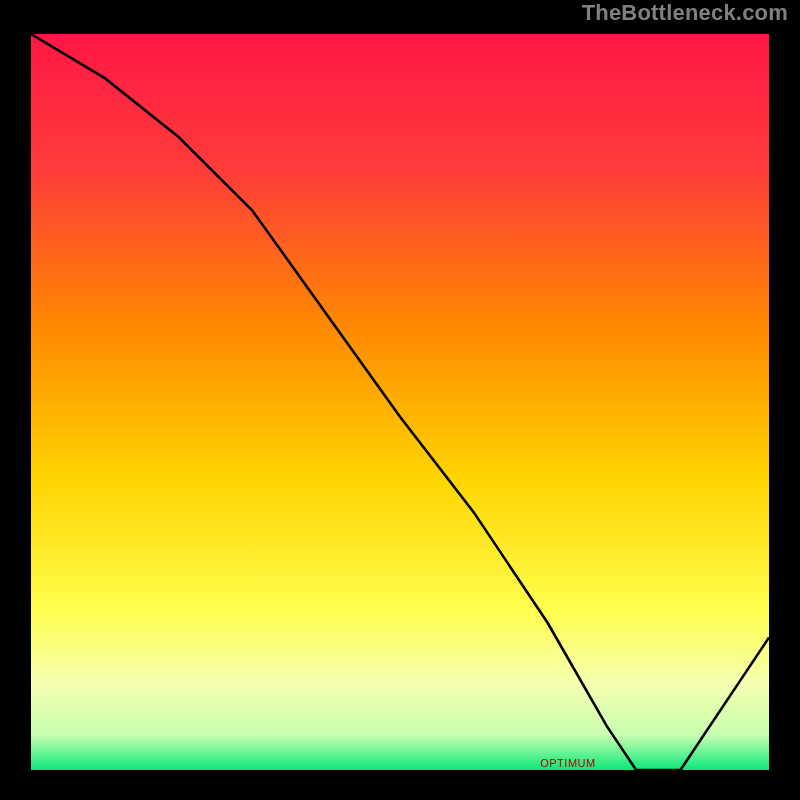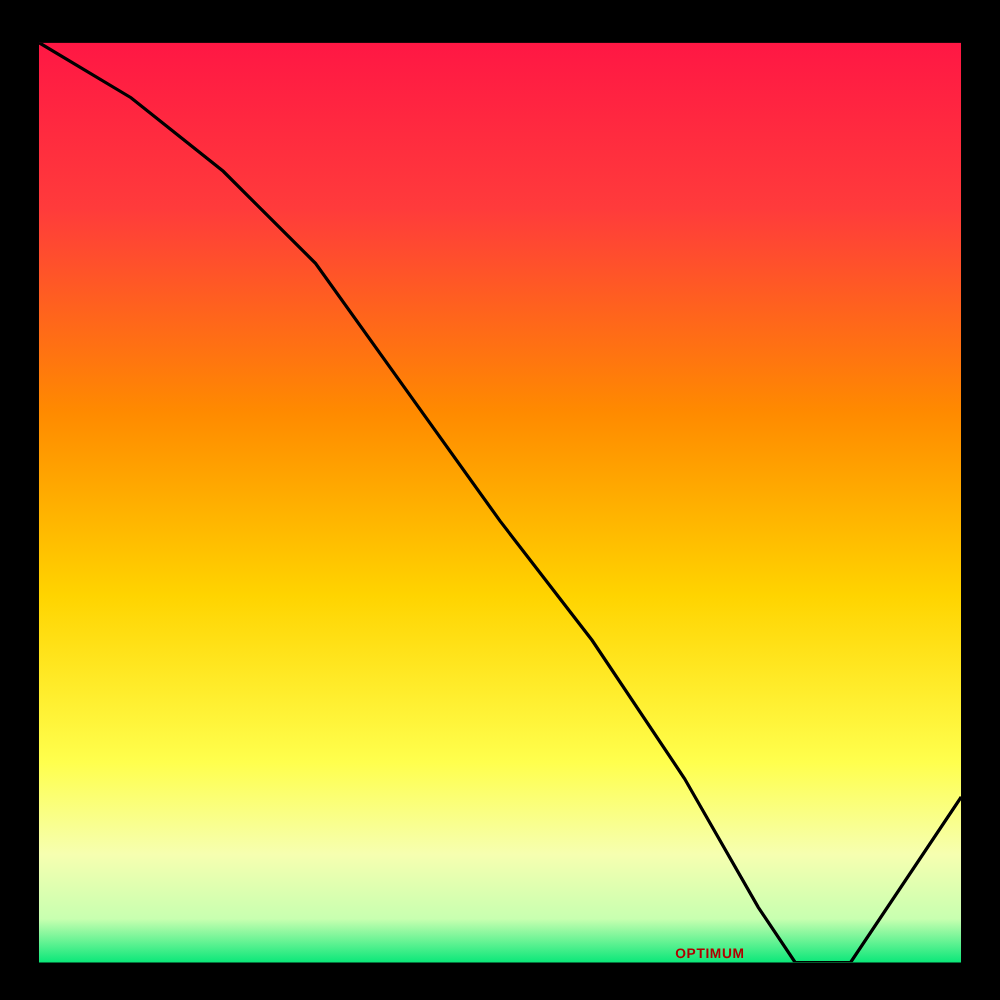--- a/index.html
+++ b/index.html
@@ -43,30 +43,31 @@
   svg.overlay {
     position: absolute;
     inset: 0;
     width: 100%;
     height: 100%;
   }
   .anno {
     position: absolute;
     color: #b00000;
     font-size: 11px;
-    font-weight: 700;
+    font-weight: 400;
     letter-spacing: 0.5px;
     white-space: nowrap;
   }
 </style>
 </head>
 <body>
 
 <div class="stage">
 
+  <div class="watermark">TheBottleneck.com</div>
 
   <div class="plot-frame">
     <svg class="gradient" viewBox="0 0 100 100" preserveAspectRatio="none">
       <defs>
         <linearGradient id="bg" x1="0" y1="0" x2="0" y2="1">
             <stop offset="0%" stop-color="#ff1744"></stop>
             <stop offset="18%" stop-color="#ff3b3b"></stop>
             <stop offset="40%" stop-color="#ff8a00"></stop>
             <stop offset="60%" stop-color="#ffd400"></stop>
             <stop offset="78%" stop-color="#ffff4d"></stop>

